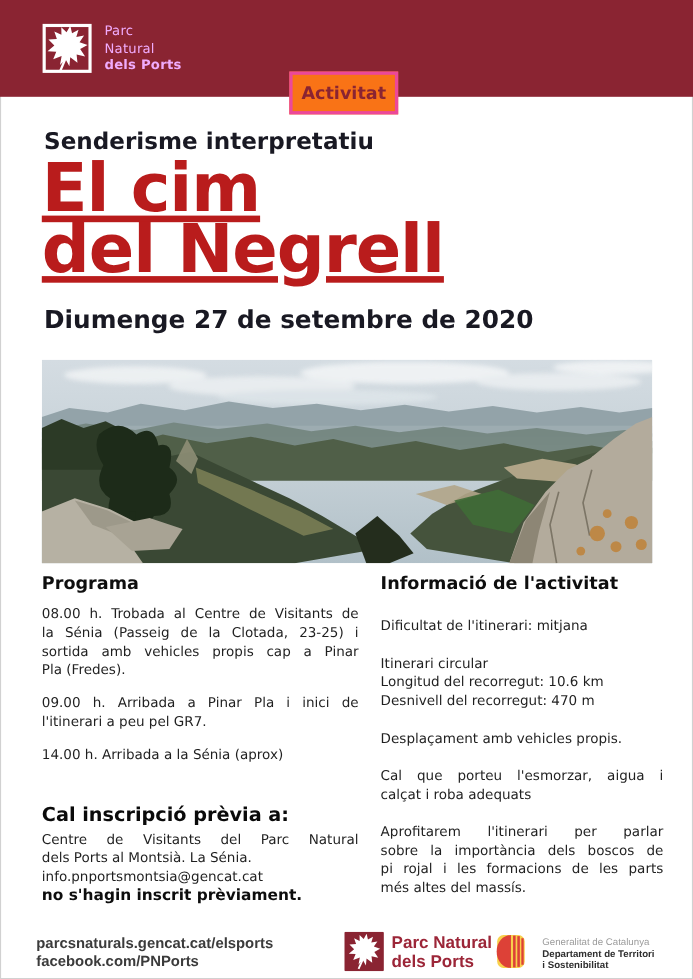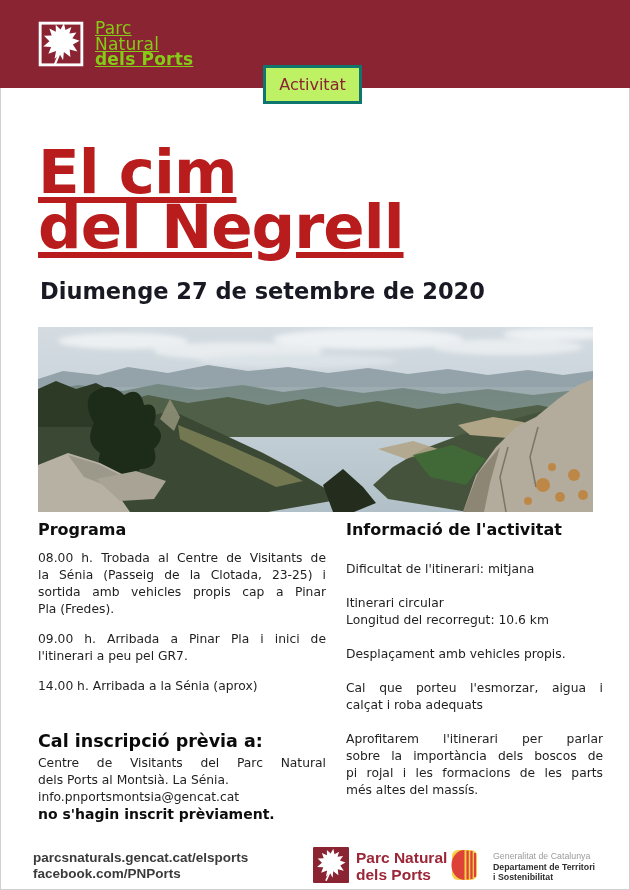--- a/index.html
+++ b/index.html
@@ -4,27 +4,27 @@
 <style>
   html,body{margin:0;padding:0;background:#ffffff;}
   #page{
     position:relative;width:630px;height:890px;background:#ffffff;overflow:hidden;
     font-family:"DejaVu Sans",sans-serif;
     box-shadow:inset 0 0 0 1px rgba(0,0,0,.18);
   }
   
   .header{position:absolute;left:0;top:0;width:630px;height:88px;background:#8A2432;}
   .logo{position:absolute;left:38px;top:21px;display:flex;gap:11px;align-items:flex-start;}
-  .logo-text{color:#84cc16;font-size:17px;line-height:15.5px;letter-spacing:.2px;text-decoration:underline;}
+  .logo-text{color:#f0abfc;font-size:12px;line-height:15.5px;letter-spacing:.2px;}
   .logo-text .b{font-weight:bold;}
   .badge{
     position:absolute;left:263px;top:65px;width:99px;height:39px;box-sizing:border-box;
-    background:#bef264;border:3px solid #0f766e;
+    background:#f97316;border:3px solid #ec4899;
     display:flex;align-items:center;justify-content:center;
-    font-size:16px;font-weight:normal;color:#8A2432;
+    font-size:16px;font-weight:bold;color:#8A2432;
   }
   
   .subtitle{position:absolute;left:40px;top:116px;font-size:21px;font-weight:bold;color:#191923;}
   .title{position:absolute;left:38px;top:144px;font-size:61px;line-height:55px;font-weight:bold;color:#b91c1c;letter-spacing:-1px;text-decoration:underline;}
   .date{position:absolute;left:40px;top:278px;font-size:22.5px;font-weight:bold;color:#191923;}
   .photo{position:absolute;left:38px;top:327px;width:555px;height:185px;}
   .photo svg{display:block;width:555px;height:185px;}
   
   .col-left{position:absolute;left:38px;top:520px;width:288px;}
   .col-right{position:absolute;left:346px;top:520px;width:257px;}
@@ -70,20 +70,21 @@
       <div class="logo-text">
         <div>Parc</div>
         <div>Natural</div>
         <div class="b">dels Ports</div>
       </div>
     </div>
   </div>
 
   <div class="badge">Activitat</div>
 
+  <div class="subtitle">Senderisme interpretatiu</div>
   <div class="title">
     <div>El cim</div>
     <div>del Negrell</div>
   </div>
   <div class="date">Diumenge 27 de setembre de 2020</div>
 
   <div class="photo">
     <svg viewBox="0 0 555 185" preserveAspectRatio="none">
       <defs>
         <linearGradient id="skyGrad" x1="0" y1="0" x2="0" y2="1">
@@ -155,20 +156,21 @@
   </div>
 
   <div class="col-right">
     <h3 class="sec-h">Informació de l'activitat</h3>
     <div class="para">
       <div class="body-line">Dificultat de l'itinerari: mitjana</div>
     </div>
     <div class="para">
       <div class="body-line">Itinerari circular</div>
       <div class="body-line">Longitud del recorregut: 10.6 km</div>
+      <div class="body-line">Desnivell del recorregut: 470 m</div>
     </div>
     <div class="para">
       <div class="body-line">Desplaçament amb vehicles propis.</div>
     </div>
     <div class="para">
       <div class="body-line jl">Cal que porteu l'esmorzar, aigua i</div>
       <div class="body-line">calçat i roba adequats</div>
     </div>
     <div class="para">
       <div class="body-line jl">Aprofitarem l'itinerari per parlar</div>

